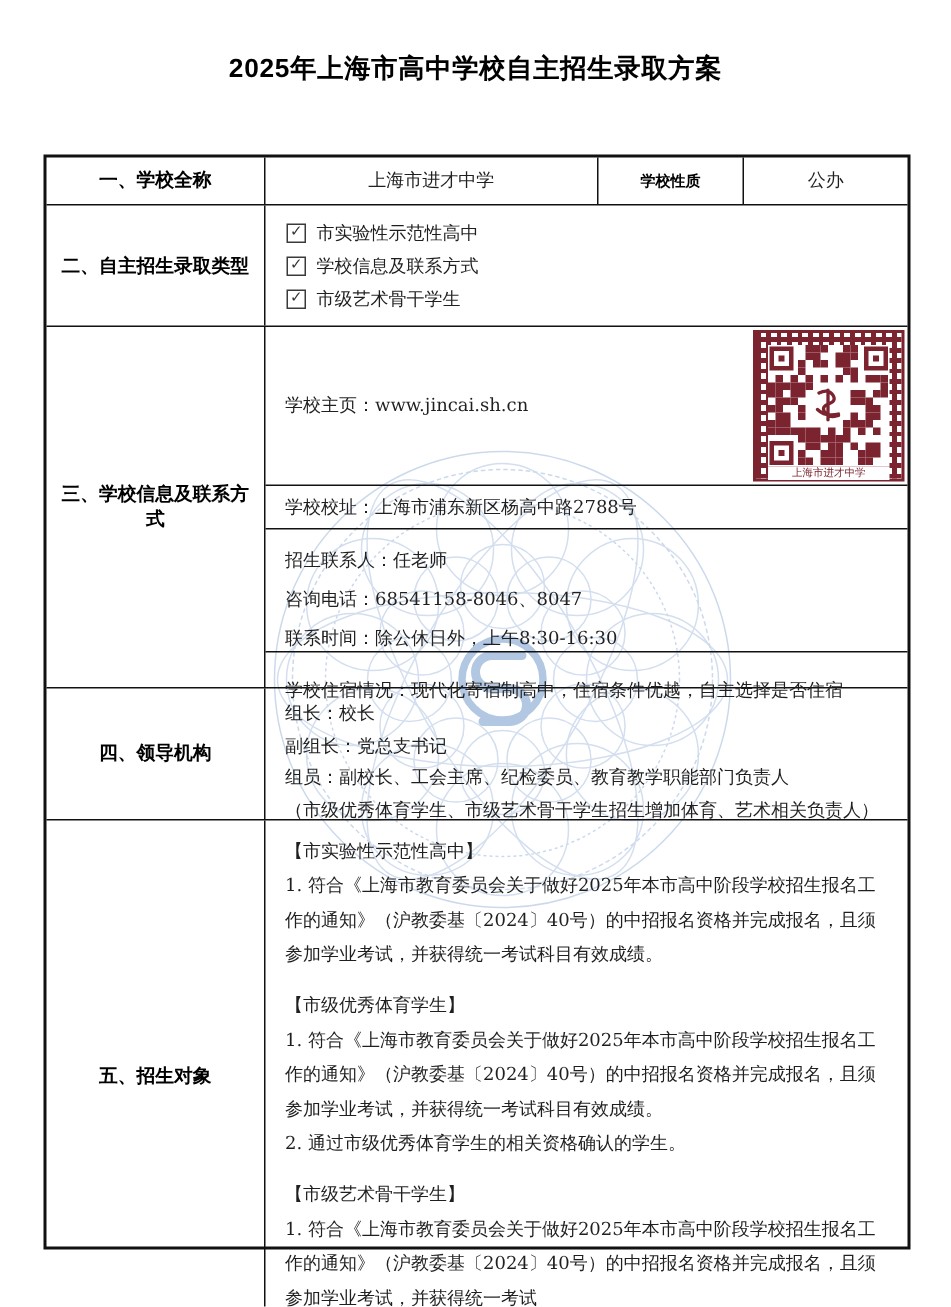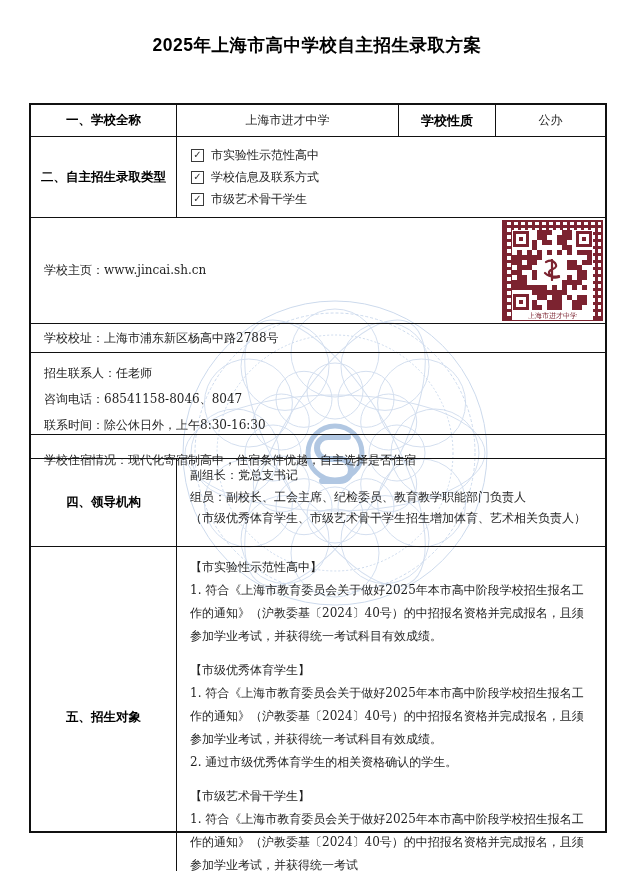--- a/index.html
+++ b/index.html
@@ -27,21 +27,21 @@
   .cell{box-sizing:border-box;min-width:0;}
   .vline{border-right:1px solid #111;}
   .label-cell{
     width:146px;flex:none;display:flex;align-items:center;justify-content:center;
     text-align:center;font-size:12.5px;padding:2px 4px;
   }
   .center-cell{display:flex;align-items:center;justify-content:center;}
 
   .r1{height:32px;}
   .r1 .c2{width:222px;flex:none;}
-  .r1 .c3{width:97px;flex:none;font-size:13px;}
+  .r1 .c3{width:97px;flex:none;font-size:10px;}
   .r1 .c4{flex:1;text-align:right;}
 
   .r2{height:81px;}
   .r2 .content{flex:1;display:flex;flex-direction:column;justify-content:space-around;padding:7px 0 7px 14px;}
   .check-item{display:flex;align-items:center;gap:7px;}
   .checkbox{
     width:11px;height:11px;border:1px solid #3a3a3a;flex:none;
     display:flex;align-items:center;justify-content:center;
     font-size:10px;line-height:1;color:#333;font-family:"DejaVu Sans", sans-serif;
   }
@@ -150,20 +150,21 @@
         <span>学校信息及联系方式</span>
       </div>
       <div class="check-item">
         <span class="checkbox">✓</span>
         <span>市级艺术骨干学生</span>
       </div>
     </div>
   </div>
 
   <div class="trow r3">
+    <div class="cell label-cell vline hei">三、学校信息及联系方式</div>
     <div class="cell content">
       <div class="sub sub-a">
         <span>学校主页：www.jincai.sh.cn</span>
         <div class="qr">
           <div class="qr-frame"></div>
           <div class="qr-inner" id="qr-grid">
             <div class="qf qf-tl"></div>
             <div class="qf qf-tr"></div>
             <div class="qf qf-bl"></div>
             <div class="qr-logo">
@@ -290,20 +291,21 @@
       </div>
       <div class="sub sub-d">
         <span>学校住宿情况：现代化寄宿制高中，住宿条件优越，自主选择是否住宿</span>
       </div>
     </div>
   </div>
 
   <div class="trow r4">
     <div class="cell label-cell vline hei">四、领导机构</div>
     <div class="cell content">
+      <div>组长：校长</div>
       <div>副组长：党总支书记</div>
       <div>组员：副校长、工会主席、纪检委员、教育教学职能部门负责人</div>
       <div>（市级优秀体育学生、市级艺术骨干学生招生增加体育、艺术相关负责人）</div>
     </div>
   </div>
 
   <div class="trow r5">
     <div class="cell label-cell vline hei">五、招生对象</div>
     <div class="cell content">
       <div class="block">

